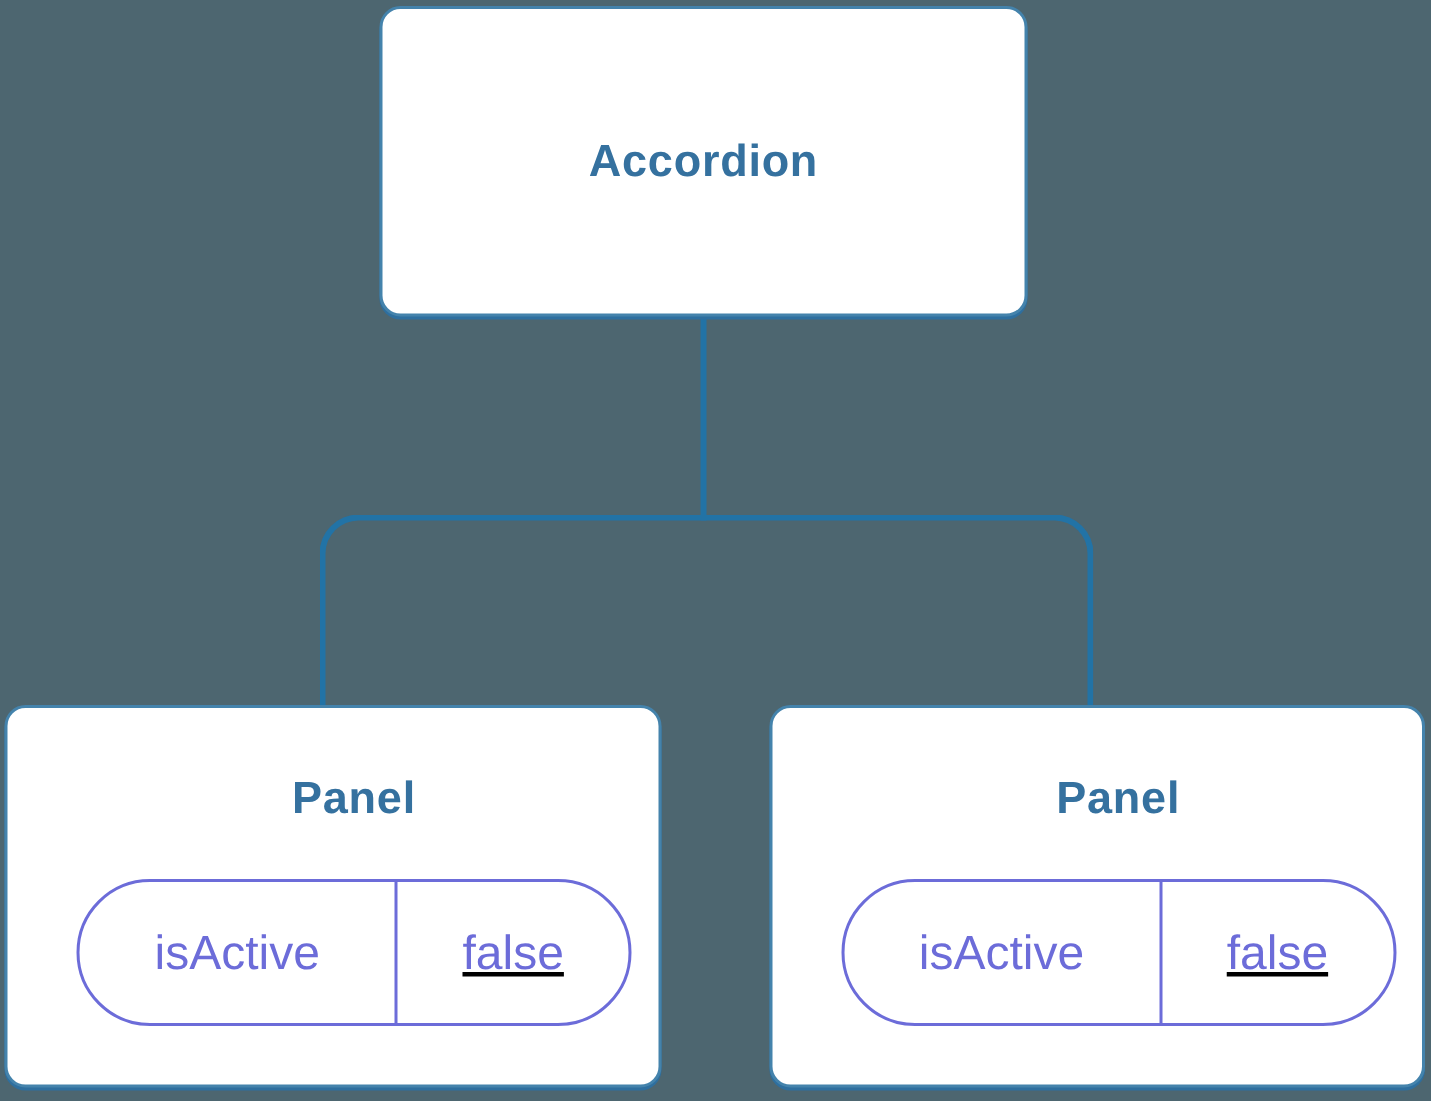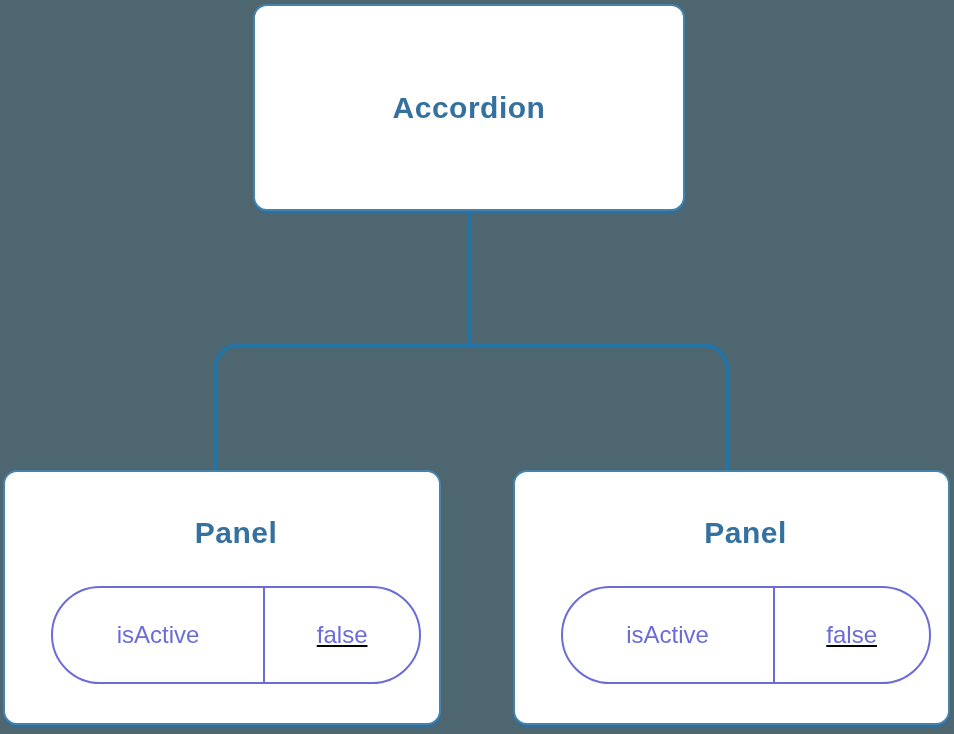--- a/index.html
+++ b/index.html
@@ -80,21 +80,21 @@
   .pill-key {
     flex: 0 0 58%;
     display: flex; align-items: center; justify-content: center;
     border-right: 2px solid var(--pill-accent);
   }
   .pill-value {
     flex: 1;
     display: flex; align-items: center; justify-content: center; text-decoration: underline;
   }
   .pill-text {
-    font-size: 24px;
+    font-size: 32px;
     font-weight: 400;
     color: var(--pill-accent);
   }
 </style>
 </head>
 <body>
 
 <div class="canvas">
 
   <div class="stem"></div>

